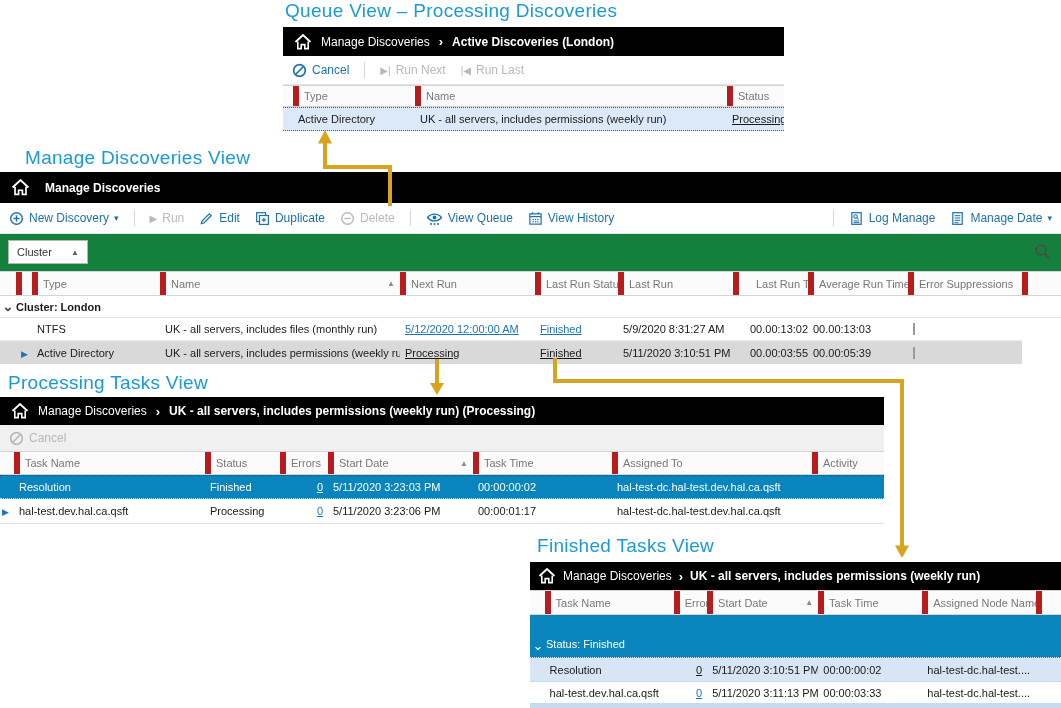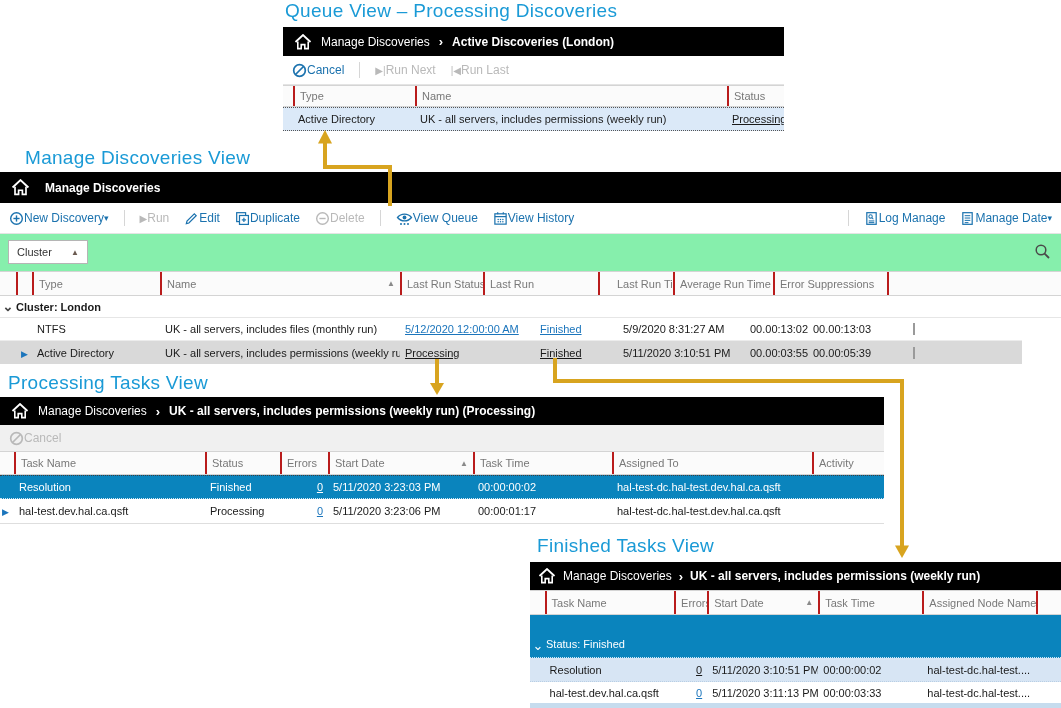--- a/index.html
+++ b/index.html
@@ -6,26 +6,26 @@
   .page{position:relative;width:1061px;height:708px;background:#fff;overflow:hidden;
         font-family:"Liberation Sans",sans-serif;font-size:11px;color:#1a1a1a;}
   .sec-title{position:absolute;font-size:19px;color:#1a9ad6;white-space:nowrap;letter-spacing:.3px;}
   .win{position:absolute;background:#fff;}
   .bar{background:#000;color:#fff;display:flex;align-items:center;gap:9px;padding:0 11px;font-size:12px;white-space:nowrap;}
   .crumb-root{color:#fff;cursor:pointer;}
   .crumb-sep{font-weight:bold;font-size:13px;}
   .crumb-cur{font-weight:bold;}
   .tb{display:flex;align-items:center;gap:15px;padding:0 9px;font-size:12px;color:#1b72ae;background:#fff;border-bottom:1px solid #e4e4e4;white-space:nowrap;}
   .tb.gray{background:#f0f0f0;border-bottom:none;}
-  .tbtn{display:inline-flex;align-items:center;cursor:pointer;}
+  .tbtn{display:inline-flex;align-items:center;gap:5px;cursor:pointer;}
   .tbtn.dis{color:#b9b9b9;cursor:default;}
   .vsep{width:1px;height:16px;background:#d6d6d6;}
   .sp{flex:1;}
   .thead{display:flex;background:#fbfbfb;border-top:1px solid #d4d4d4;border-bottom:1px solid #d4d4d4;color:#787878;box-sizing:border-box;}
-  .th{display:flex;align-items:center;padding:0 5px;box-sizing:border-box;border-left:2px solid #b91c1c;overflow:hidden;white-space:nowrap;}
+  .th{display:flex;align-items:center;padding:0 5px;box-sizing:border-box;border-left:6px solid #b91c1c;overflow:hidden;white-space:nowrap;}
   .th.first{border-left:none;}
   .sort{font-size:8px;color:#8a8a8a;margin-left:auto;padding-left:4px;}
   .trow{display:flex;align-items:center;box-sizing:border-box;}
   .td{padding:0 5px;box-sizing:border-box;overflow:hidden;white-space:nowrap;}
   .td.r{text-align:right;}
   .lk{color:#1b75bc;text-decoration:underline;cursor:pointer;}
   .lkd{color:#1a1a1a;text-decoration:underline;cursor:pointer;}
   .lkw{color:#fff;text-decoration:underline;cursor:pointer;}
   .grp{display:flex;align-items:center;font-weight:bold;}
   .chev{font-size:13px;line-height:8px;width:16px;text-align:center;color:#444;}
@@ -206,40 +206,41 @@
               <line x1="5" y1="5" x2="11" y2="5" stroke="currentColor" stroke-width="1.1"></line>
               <line x1="5" y1="7.5" x2="11" y2="7.5" stroke="currentColor" stroke-width="1.1"></line>
               <line x1="5" y1="10" x2="11" y2="10" stroke="currentColor" stroke-width="1.1"></line>
               <line x1="5" y1="12.4" x2="9" y2="12.4" stroke="currentColor" stroke-width="1.1"></line>
             </svg>
           </span>
         <span>Manage Date</span>
         <span style="font-size:9px;">▾</span>
       </span>
     </div>
-    <div style="position:relative;height:37px;background:#86efac;">
+    <div style="position:relative;height:37px;background:#15803d;">
       <div class="dd">
         <span>Cluster</span>
         <span class="tri">▲</span>
       </div>
       <span style="position:absolute;right:10px;top:9px;">
           <svg class="ic" width="17" height="17" viewBox="0 0 17 17">
             <circle cx="7" cy="7" r="4.8" fill="none" stroke="#4a4a4a" stroke-width="1.5"></circle>
             <line x1="10.6" y1="10.6" x2="15" y2="15" stroke="#4a4a4a" stroke-width="1.8"></line>
           </svg>
         </span>
     </div>
     <div class="thead mg" style="height:25px;">
       <span class="th first c0"></span>
       <span class="th c1"></span>
       <span class="th c2">Type</span>
       <span class="th c3">
           <span>Name</span>
           <span class="sort">▲</span>
         </span>
+      <span class="th c4">Next Run</span>
       <span class="th c5">Last Run Status</span>
       <span class="th c6">Last Run</span>
       <span class="th c7">Last Run Time</span>
       <span class="th c8">Average Run Time</span>
       <span class="th c9">Error Suppressions</span>
       <span class="th c10"></span>
     </div>
     <div class="grp" style="height:21px;border-bottom:1px solid #e6e6e6;">
       <span class="chev">⌄</span>
       <span>Cluster: London</span>

